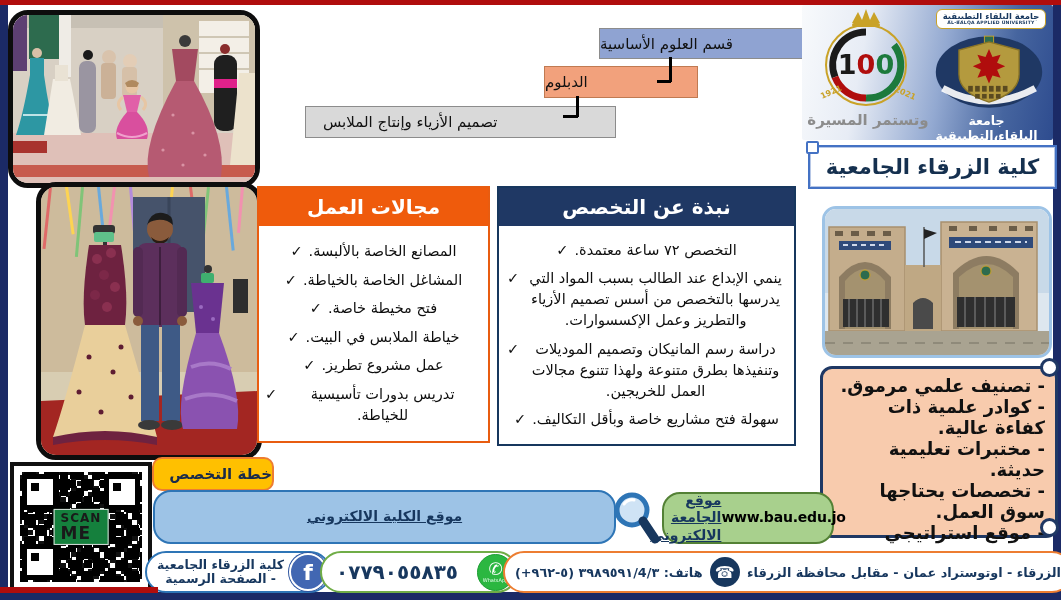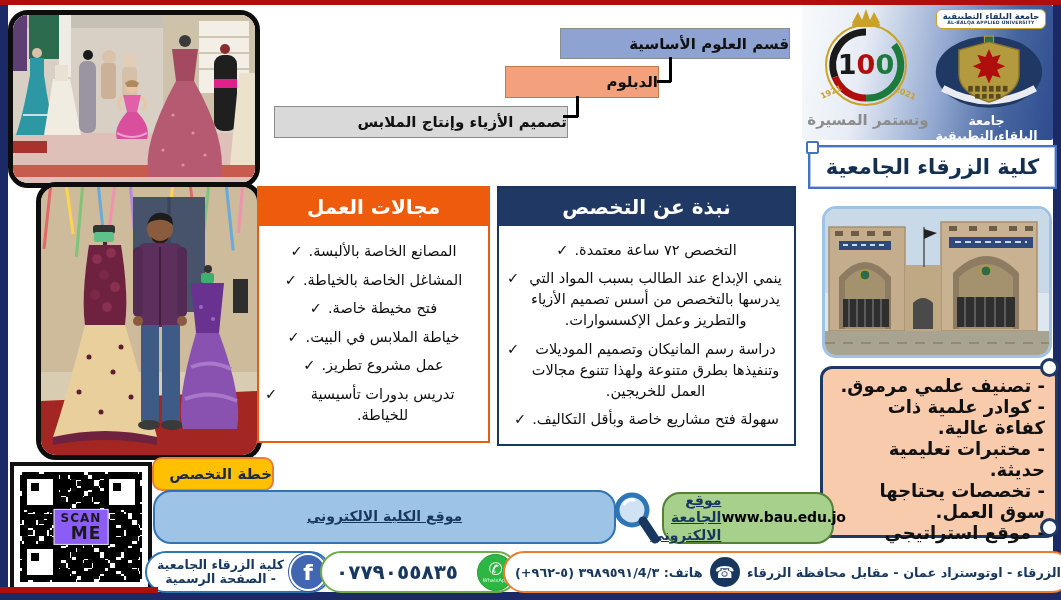--- a/index.html
+++ b/index.html
@@ -12,21 +12,21 @@
   .frame-right{right:0;top:0;width:8px;height:600px;background:#1b2a66;}
   .frame-bottom{left:0;bottom:0;width:1061px;height:8px;background:#1b2a66;}
   .topline{left:0;top:0;width:1061px;height:5px;background:#b00d0d;z-index:30;}
   .bottomline{left:0;top:587px;width:158px;height:6px;background:#b00d0d;z-index:29;}
 
   
   .photo{border:5px solid #0d0d0d;border-radius:20px;overflow:hidden;background:#d8d0c4;}
   .photo svg{display:block;}
 
   
-  .flowbox{display:flex;align-items:center;justify-content:flex-end;font-weight:bold;color:#111;font-size:15px;}
+  .flowbox{display:flex;align-items:center;justify-content:flex-start;font-weight:normal;color:#111;font-size:15px;margin-left:39px;}
   .fb1{background:#8fa3d2;border:1.6px solid #8c8c8c;}
   .fb2{background:#f2a17c;border:1.6px solid #c07a52;}
   .fb3{background:#d9d9d9;border:1.6px solid #8c8c8c;}
   .conn{background:#000;}
 
   
   .banner{background:linear-gradient(100deg,#f8fafc 0%,#e7ecf5 25%,#93a9d1 55%,#46659f 80%,#2e4c8f 100%);border-radius:2px;}
   .slogan{color:#8c8c8c;font-weight:bold;font-size:15px;text-align:center;}
   .bau-plate{background:#ffffff;border:1px solid #c9a227;border-radius:6px;text-align:center;line-height:1.05;padding:2px 2px;}
   .bau-ar{color:#17375e;font-weight:bold;font-size:8.5px;}
@@ -76,21 +76,21 @@
   .ph-circle{width:30px;height:30px;background:#17375e;color:#fff;font-size:16px;}
 
   
   .qrbox{background:#fff;border:4px solid #111;display:flex;align-items:center;justify-content:center;}
   .qrnoise{position:absolute;inset:6px;background:
       repeating-conic-gradient(#000 0% 25%, transparent 0% 50%) 0 0/16px 16px,
       repeating-conic-gradient(#000 0% 25%, transparent 0% 50%) 4px 7px/23px 23px,
       repeating-conic-gradient(#111 0% 25%, #fff 0% 50%) 2px 3px/11px 11px;}
   .finder{position:absolute;width:26px;height:26px;border:5px solid #000;background:#fff;}
   .finder::after{content:'';position:absolute;left:4px;top:4px;width:8px;height:8px;background:#000;}
-  .qrcenter{position:absolute;left:50%;top:50%;transform:translate(-50%,-50%);background:#8b5cf6;padding:2px 6px;text-align:right;color:#1a1a1a;border:1px solid #ddd;}
+  .qrcenter{position:absolute;left:50%;top:50%;transform:translate(-50%,-50%);background:#15803d;padding:2px 6px;text-align:left;color:#1a1a1a;border:1px solid #ddd;}
   .qr-l1{font-weight:bold;font-size:12px;letter-spacing:1px;line-height:1.1;}
   .qr-l2{font-weight:bold;font-size:17px;letter-spacing:1px;line-height:1.0;}
 </style>
 </head>
 <body>
 
 <div id="canvas">
 
   <div class="abs frame-left"></div>
   <div class="abs frame-right"></div>
@@ -220,21 +220,21 @@
         <circle cx="172" cy="132" r="2" fill="#9a6ac0"></circle>
     </svg>
   </div>
 
   <div class="abs flowbox fb1" style="left:560px;top:28px;width:228px;height:29px;">
     <span dir="rtl">قسم العلوم الأساسية</span>
   </div>
   <div class="abs flowbox fb2" style="left:505px;top:66px;width:152px;height:30px;">
     <span dir="rtl">الدبلوم</span>
   </div>
-  <div class="abs flowbox fb3" style="left:274px;top:106px;width:292px;height:30px;">
+  <div class="abs flowbox fb3" style="left:266px;top:106px;width:292px;height:30px;padding-left:17px;">
     <span dir="rtl">تصميم الأزياء وإنتاج الملابس</span>
   </div>
   <div class="abs conn" style="left:669px;top:57px;width:2.5px;height:25px;"></div>
   <div class="abs conn" style="left:657px;top:80px;width:14px;height:2.5px;"></div>
   <div class="abs conn" style="left:576px;top:96px;width:2.5px;height:21px;"></div>
   <div class="abs conn" style="left:563px;top:115px;width:15px;height:2.5px;"></div>
 
   <div class="abs banner" style="left:802px;top:5px;width:251px;height:135px;">
 
     <div class="abs" style="left:10px;top:2px;width:108px;height:102px;">

